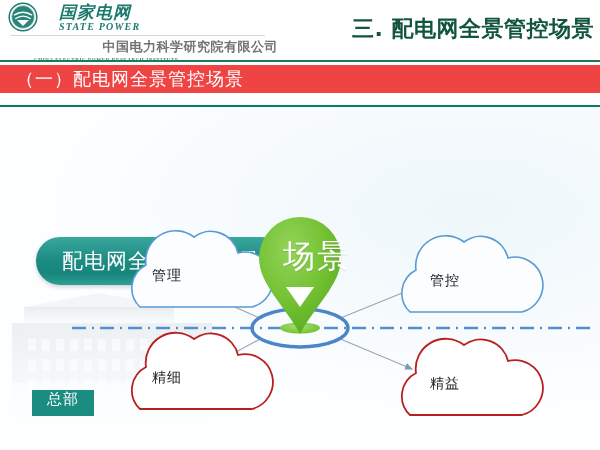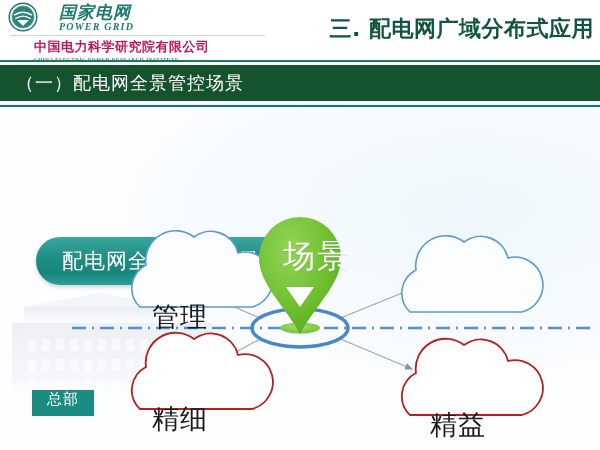--- a/index.html
+++ b/index.html
@@ -27,42 +27,42 @@
     font-family:"DejaVu Sans", sans-serif;
   }
   .sg-en {
     font-size:10px; font-weight:bold; color:#1d7a6e; letter-spacing:1.2px;
     font-family:"Liberation Serif", serif; margin-top:1px;
   }
   .logo-rule {
     margin:3px 0 2px 2px; width:255px; height:1px; background:#cfd8d6;
   }
   .inst-cn {
-    font-size:13px; font-weight:bold; color:#be185d; letter-spacing:0.5px;
-    font-family:"DejaVu Sans", sans-serif; padding-left:26px;
+    font-size:13px; font-weight:bold; color:#737373; letter-spacing:0.5px;
+    font-family:"DejaVu Sans", sans-serif; padding-left:26px;text-align:right;
   }
   .inst-en {
     font-size:5px; font-weight:bold; color:#2b8478; letter-spacing:0.6px;
     font-family:"Liberation Serif", serif; padding-left:26px; margin-top:1px;
   }
 
   .header-title {
     position:absolute; right:6px; top:14px;
     font-size:22px; font-weight:bold; color:#12553f;
     font-family:"DejaVu Sans", sans-serif; letter-spacing:0.5px;
   }
   .header-rule {
     position:absolute; left:0; top:60px; width:600px; height:2px;
     background:#1d7a5e;
   }
 
   
   .section-bar {
-    position:absolute; left:0; top:65px; width:600px; height:36px;
-    background:#14532d;
+    position:absolute; left:0; top:65px; width:600px; height:28px;
+    background:#ef4444;
     display:flex; align-items:center;
   }
   .section-bar-text {
     color:#ffffff; font-size:18px; padding-left:16px;
     font-family:"DejaVu Sans", sans-serif; letter-spacing:1px;
   }
   .section-bar-underline {
     position:absolute; left:0; top:105px; width:600px; height:2px;
     background:#0b7a68;
   }
@@ -104,24 +104,23 @@
   .lvl-text {
     color:#ffffff; font-size:15px; letter-spacing:1px;
     font-family:"DejaVu Sans", sans-serif;
   }
   .lvl-top { left:32px; top:283px; }
 
   
   .diagram { position:absolute; left:0; top:0; width:600px; height:343px; }
 
   .cloud-label {
-    position:absolute; font-size:27px; color:#1a1a1a;
+    position:absolute; font-size:14px; color:#1a1a1a;
     font-family:Liberation Serif, serif; letter-spacing:1px;
     white-space:nowrap;
-    margin-top:32px;
   }
   .cl-guanli  { left:152px; top:160px; }
   .cl-guankong{ left:430px; top:165px; }
   .cl-jingxi  { left:152px; top:262px; }
   .cl-jingyi  { left:430px; top:268px; }
 
   .pin-label {
     position:absolute; left:283px; top:128px;
     font-size:32px; color:#ffffff; letter-spacing:2px;
     font-family:"DejaVu Sans", sans-serif; white-space:nowrap;
@@ -138,29 +137,29 @@
       <svg class="sg-emblem" viewBox="0 0 100 100">
         <circle cx="50" cy="50" r="46" fill="none" stroke="#1d7a6e" stroke-width="5"></circle>
         <circle cx="50" cy="50" r="38" fill="#2b8478"></circle>
         <path d="M20 44 Q50 24 80 44" fill="none" stroke="#ffffff" stroke-width="5"></path>
         <path d="M24 56 Q50 38 76 56" fill="none" stroke="#ffffff" stroke-width="4"></path>
         <path d="M30 60 L50 80 L70 60 Z" fill="#ffffff"></path>
         <circle cx="50" cy="50" r="38" fill="none" stroke="#e9f4f2" stroke-width="2"></circle>
       </svg>
       <div class="sg-names">
         <div class="sg-cn">国家电网</div>
-        <div class="sg-en">POWER GRID</div>
+        <div class="sg-en">STATE POWER</div>
       </div>
     </div>
     <div class="logo-rule"></div>
     <div class="inst-cn">中国电力科学研究院有限公司</div>
     <div class="inst-en">CHINA ELECTRIC POWER RESEARCH INSTITUTE</div>
   </div>
 
-  <div class="header-title">三. 配电网广域分布式应用</div>
+  <div class="header-title">三. 配电网全景管控场景</div>
 </div>
 <div class="header-rule"></div>
 
 <div class="section-bar">
   <span class="section-bar-text">（一）配电网全景管控场景</span>
 </div>
 <div class="section-bar-underline"></div>
 
 <div class="canvas">
 
@@ -269,17 +268,18 @@
       <path d="M300,110
                a41,41 0 0 1 41,41
                c0,26 -26,48 -41,76
                c-15,-28 -41,-50 -41,-76
                a41,41 0 0 1 41,-41 Z" fill="url(#pinG)"></path>
       <path d="M286,180 L314,180 L300,200 Z" fill="#ffffff"></path>
     </g>
   </svg>
 
   <div class="cloud-label cl-guanli">管理</div>
+  <div class="cloud-label cl-guankong">管控</div>
   <div class="cloud-label cl-jingyi">精益</div>
   <div class="cloud-label cl-jingxi">精细</div>
   <div class="pin-label">场景</div>
 
 </div>
 
 </body></html>

